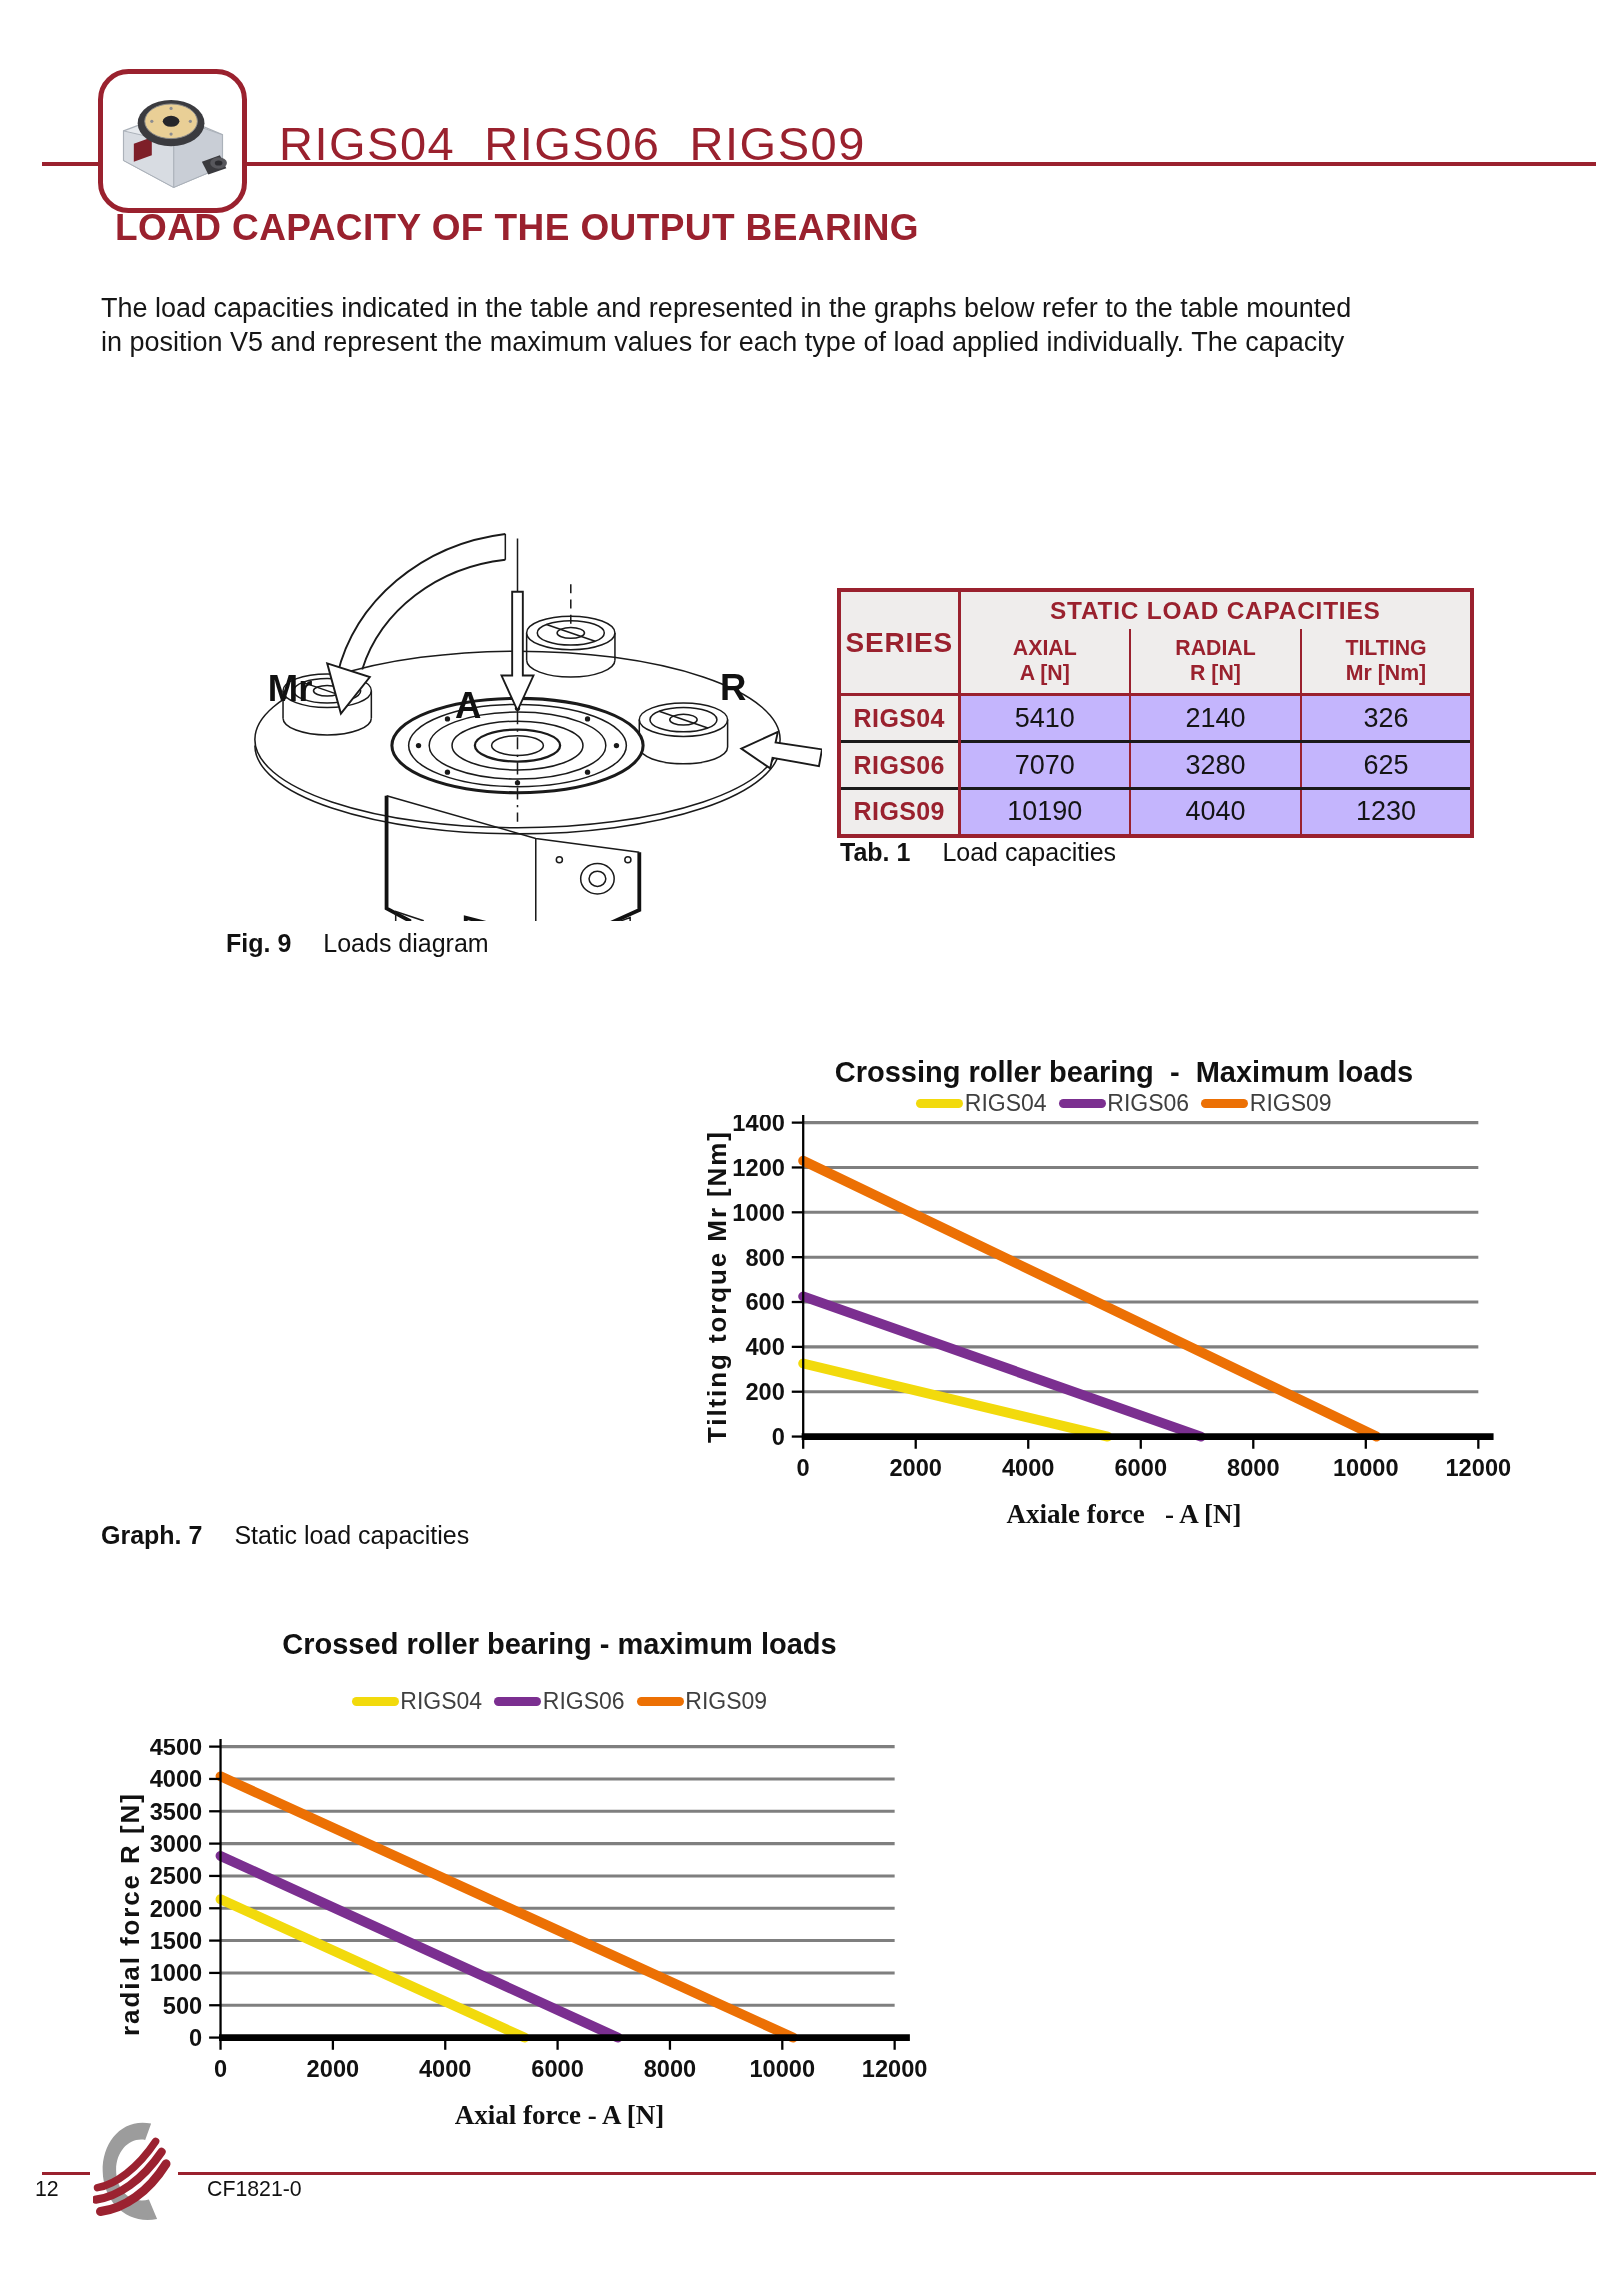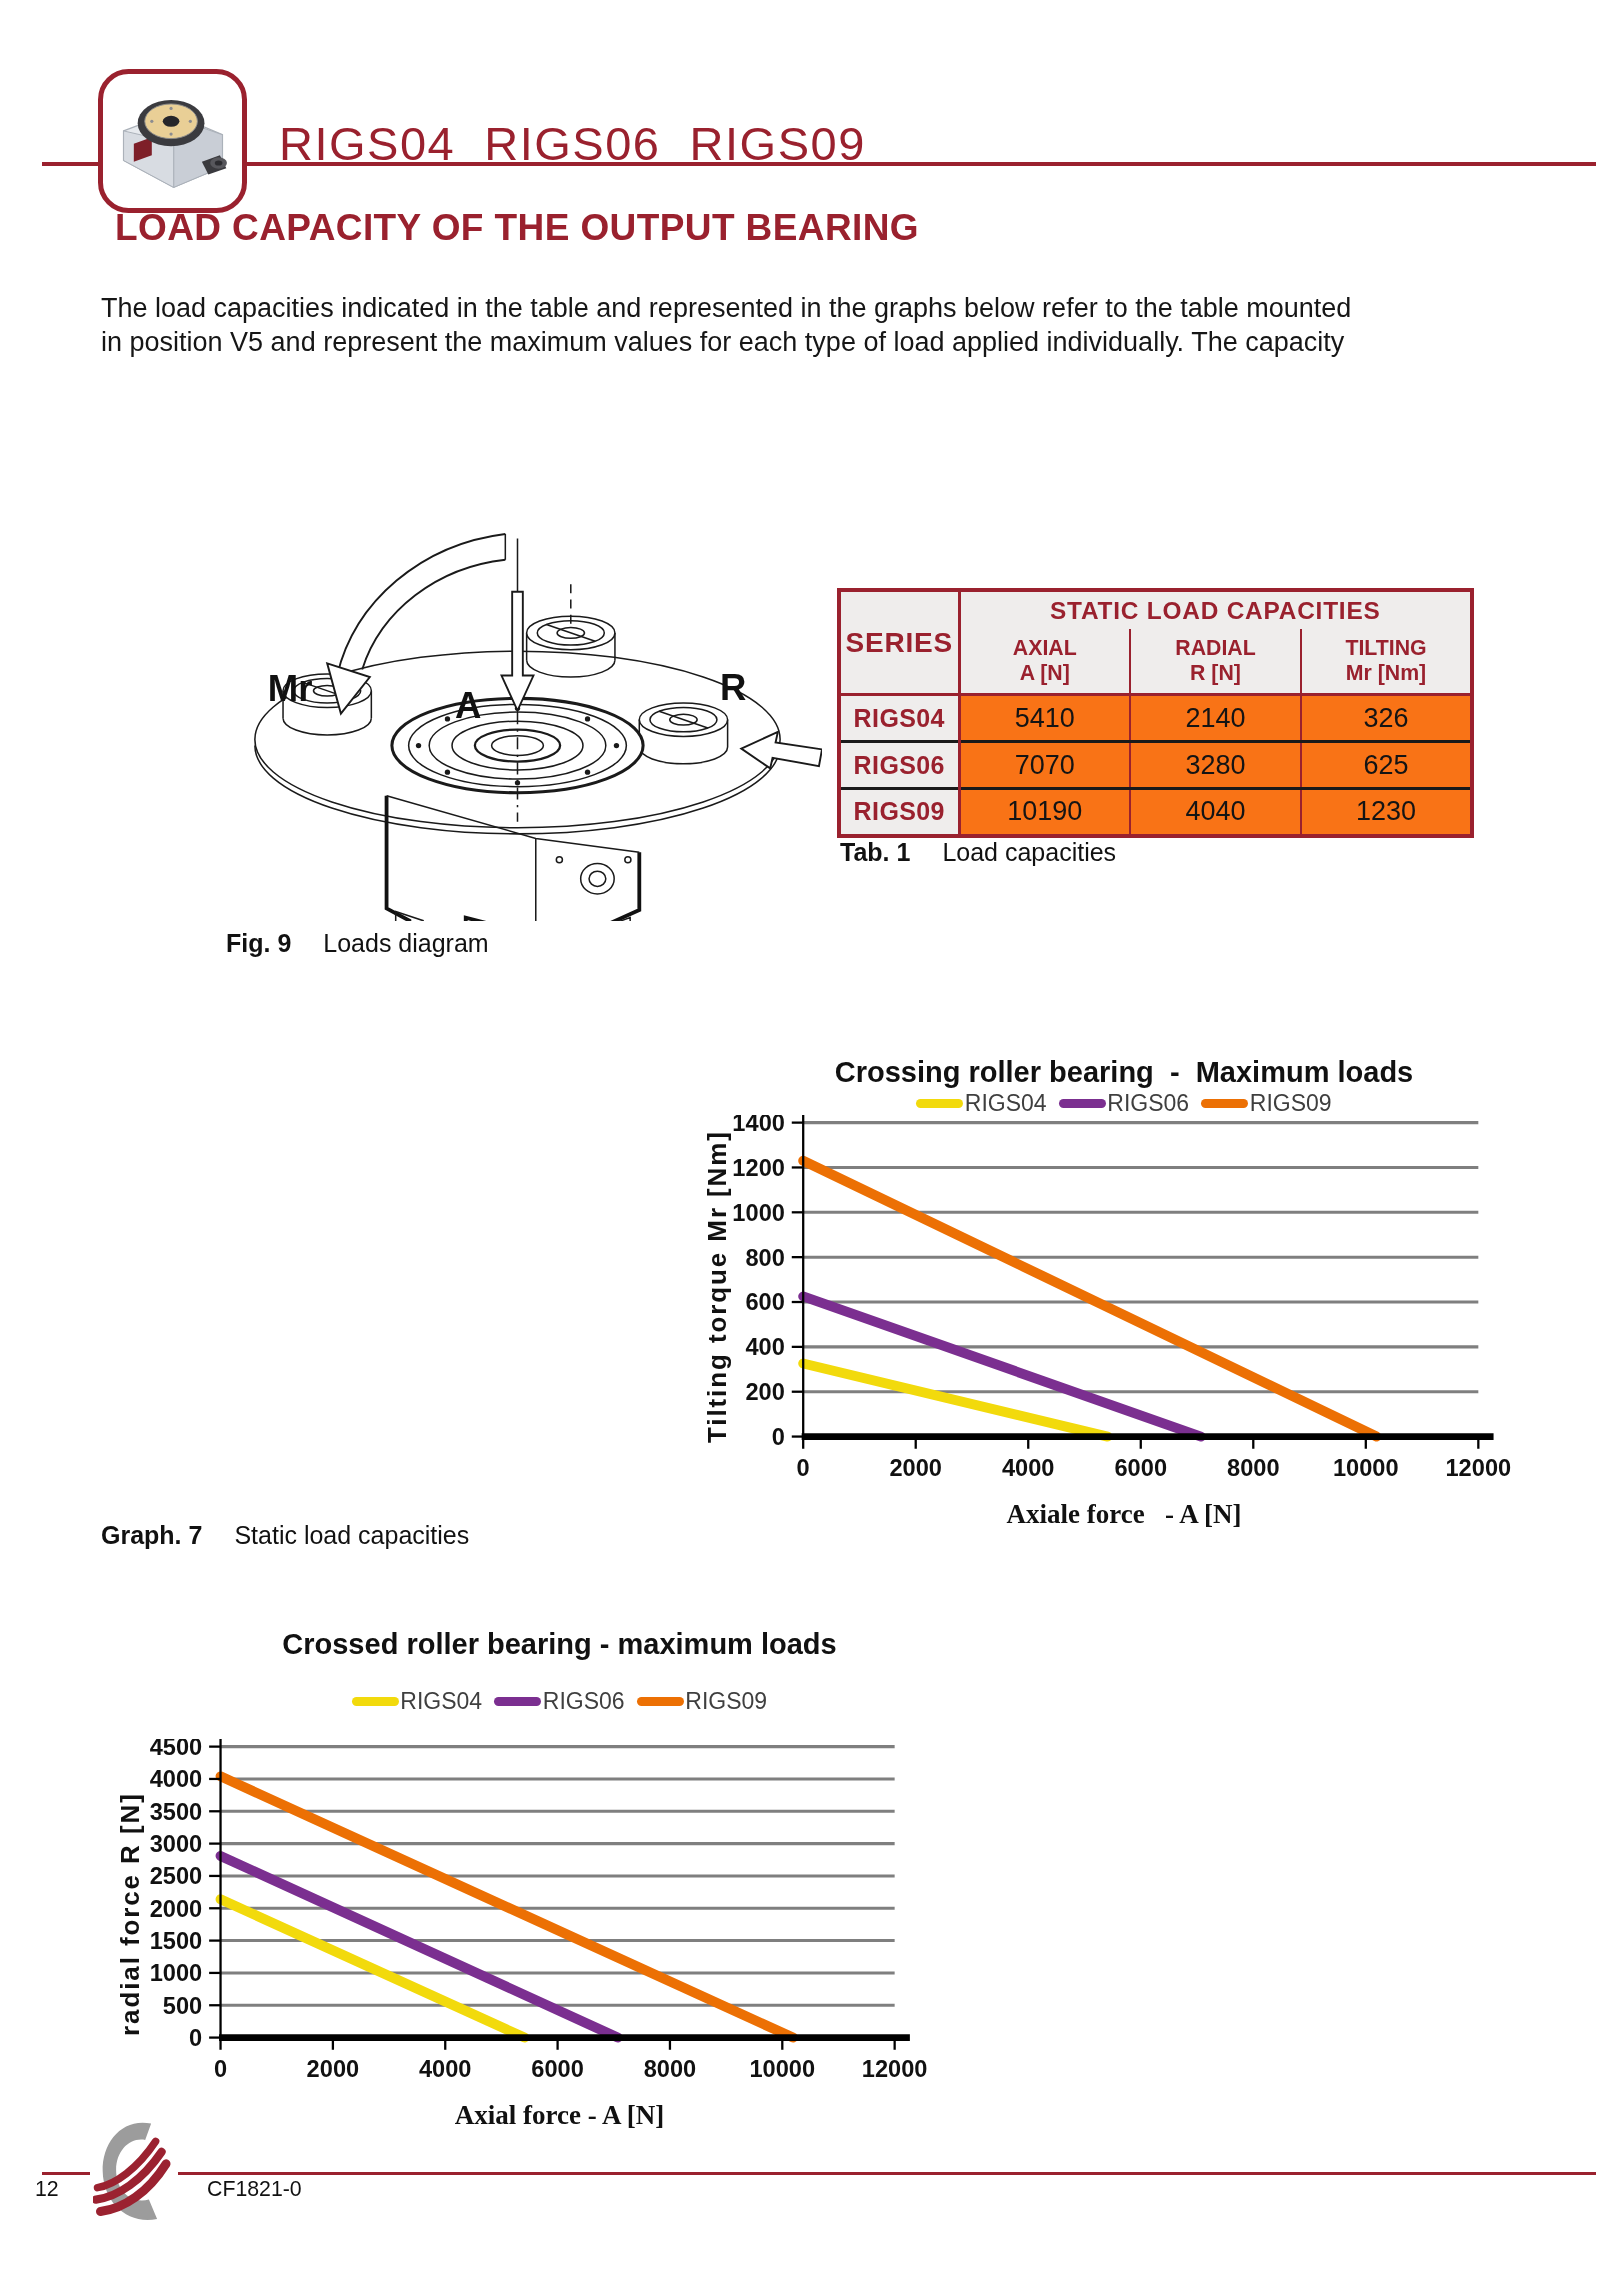--- a/index.html
+++ b/index.html
@@ -53,21 +53,21 @@
     height:64px;background:var(--hdr-bg);color:var(--maroon);
     font-size:21.3px;font-weight:700;line-height:25px;
     border-bottom:3.8px solid var(--maroon);border-left:2.3px solid var(--maroon);
   }
   .cap-table .sub.after-series{border-left:3.8px solid var(--maroon);}
   .cap-table tr.data{height:47px;}
   .cap-table tr.data td{border-top:3px solid #1a1a1a;}
   .cap-table .sname{
     background:var(--hdr-bg);color:var(--maroon);font-size:25px;font-weight:700;letter-spacing:0.4px;
   }
-  .cap-table .val{background:#f97316;font-size:27px;color:#141414;border-left:2.3px solid var(--maroon);}
+  .cap-table .val{background:#c4b5fd;font-size:27px;color:#141414;border-left:2.3px solid var(--maroon);}
   .cap-table .val.after-series{border-left:3.8px solid var(--maroon);}
   
   .chart{position:absolute;}
   #chart-0{left:682px;top:1055px;width:884px;}
   #chart-1{left:91px;top:1627px;width:937px;}
   .chart-title{text-align:center;font-size:29px;line-height:34px;font-weight:700;color:#111;white-space:pre;}
   .legend{display:flex;justify-content:center;align-items:center;margin-top:3px;height:23px;}
   #chart-1 .legend{margin-top:29px;}
   .litem{display:flex;align-items:center;margin:0 6.1px;}
   .swatch{display:inline-block;width:47px;height:9.1px;border-radius:4.6px;}

